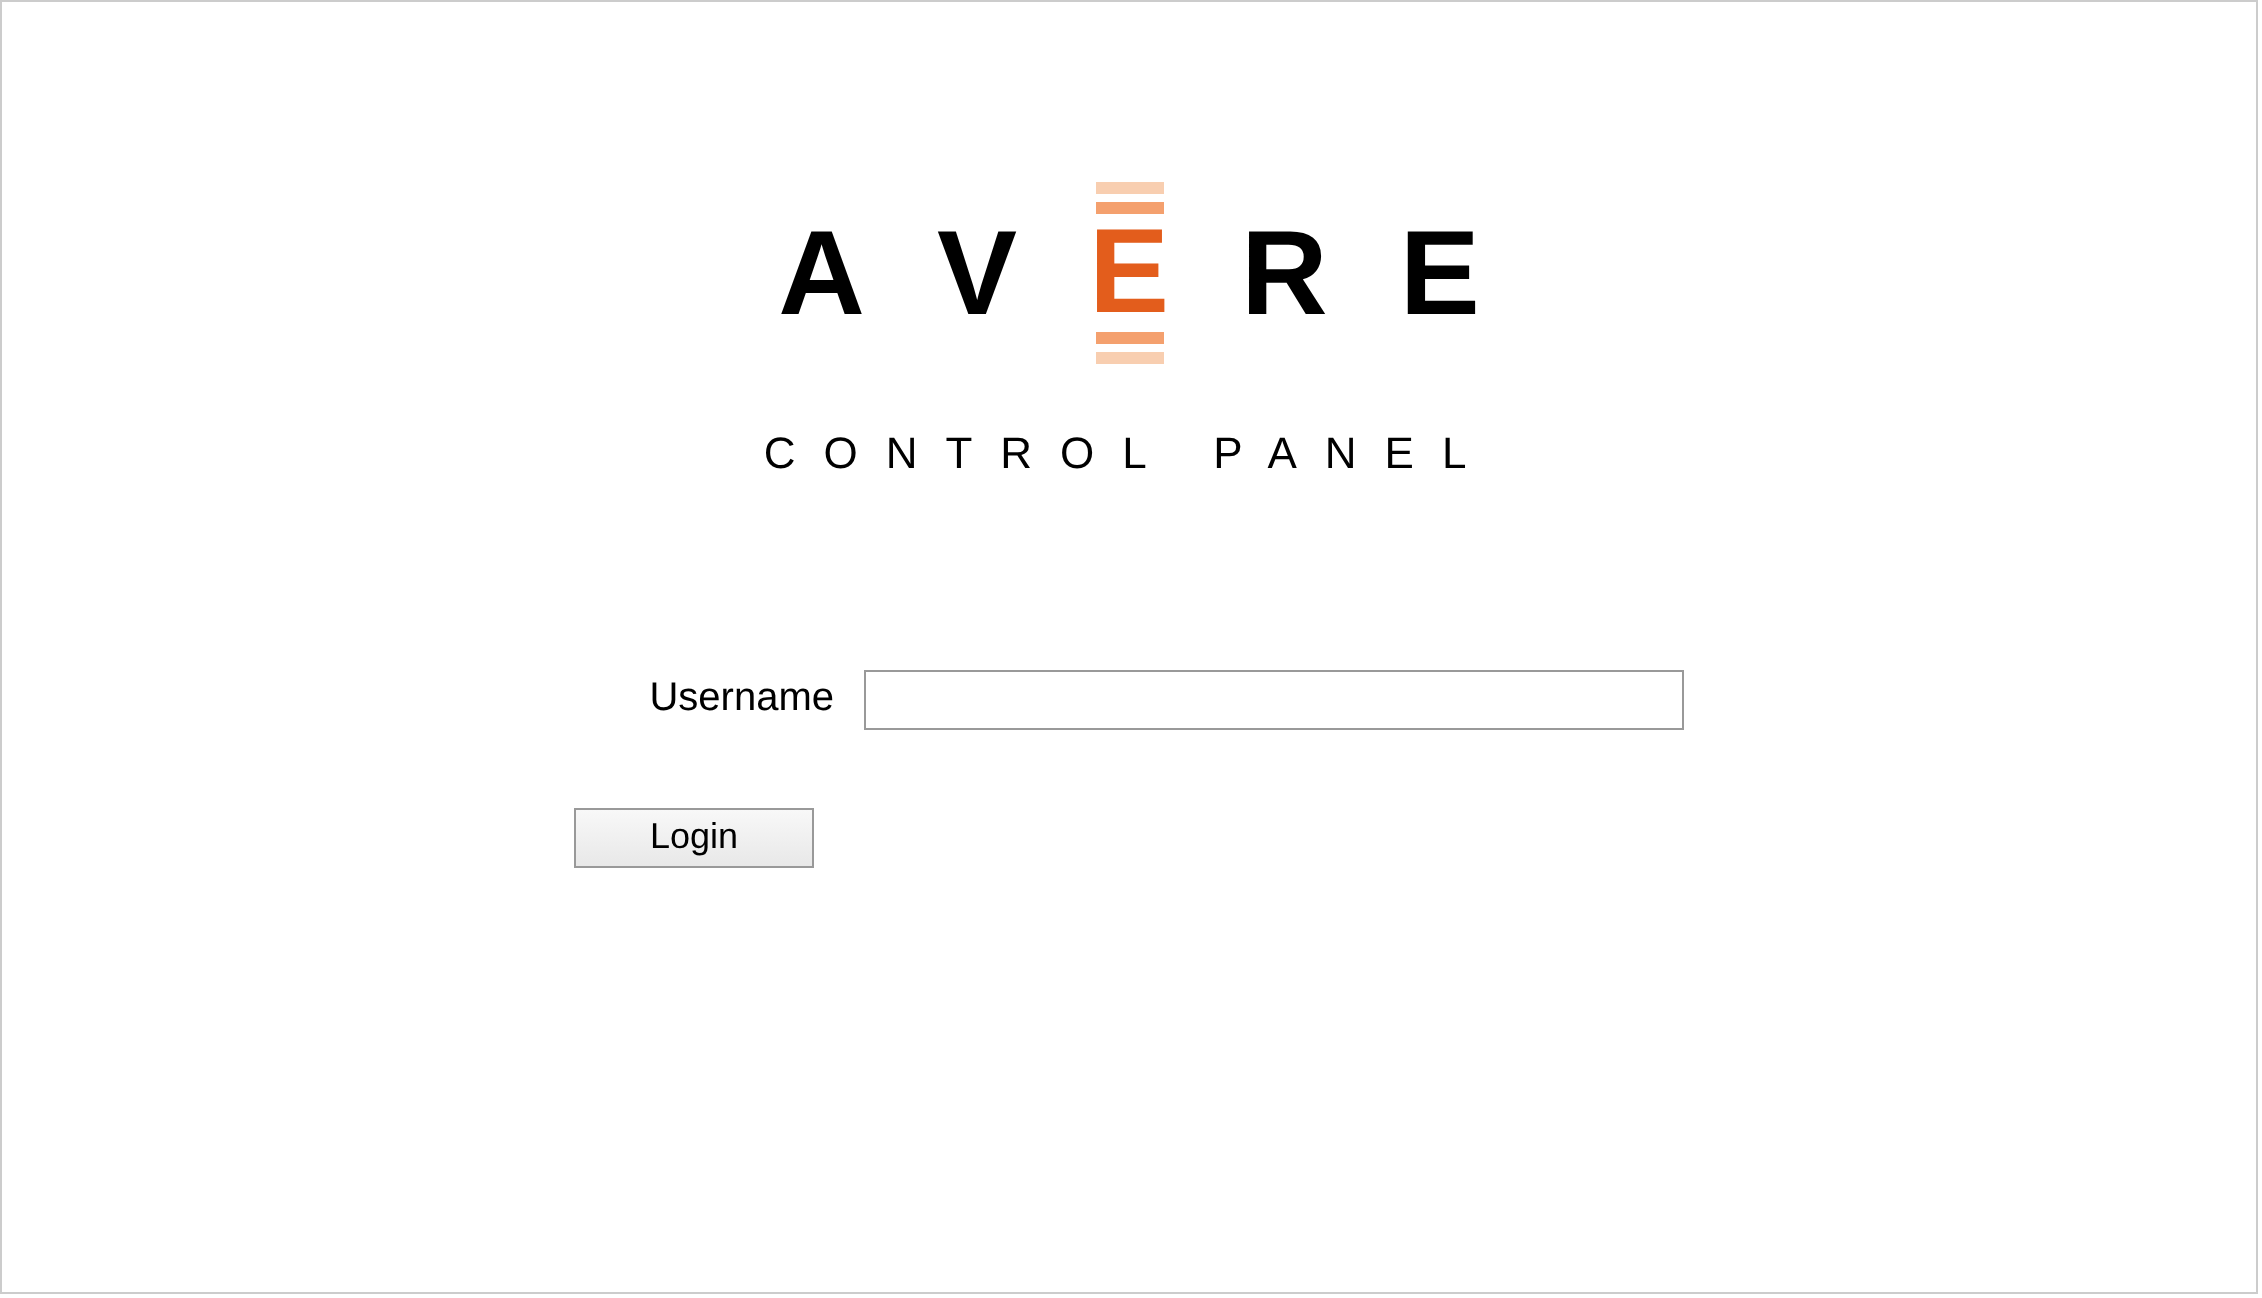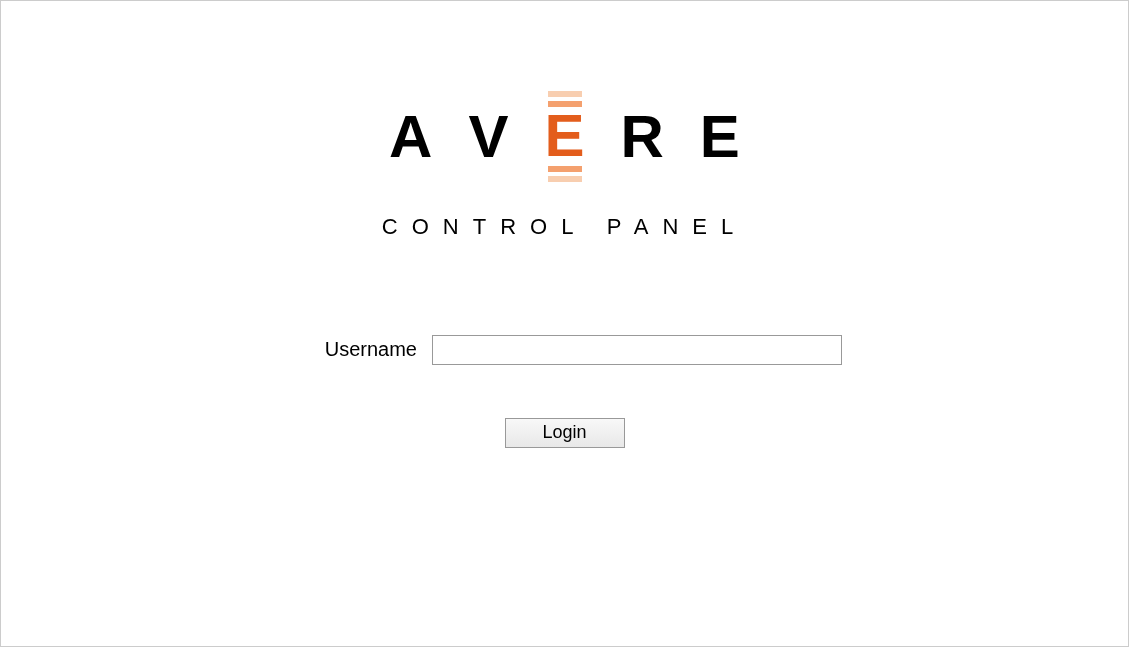--- a/index.html
+++ b/index.html
@@ -71,42 +71,42 @@
     }
     .form-area {
       margin-top: 95px;
       display: flex;
       flex-direction: column;
       align-items: center;
     }
     .form-row {
       display: flex;
       align-items: center;
-      margin-bottom: 13px;
+      margin-bottom: 29px;
     }
     .form-label {
       width: 130px;
       text-align: right;
       font-size: 20px;
       color: #000;
       margin-right: 15px;
     }
     .form-input {
       width: 410px;
       height: 30px;
       border: 1px solid #999;
       font-size: 16px;
       padding: 2px 6px;
       background: #fff;
     }
     .button-row {
       width: 555px;
       display: flex;
-      justify-content: center;
-      margin-top: 40px;
+      justify-content: flex-start;
+      margin-top: 10px;
     }
     .login-button {
       width: 120px;
       height: 30px;
       font-size: 18px;
       background: linear-gradient(#f8f8f8, #e8e8e8);
       border: 1px solid #999;
       cursor: pointer;
       color: #000;
     }

